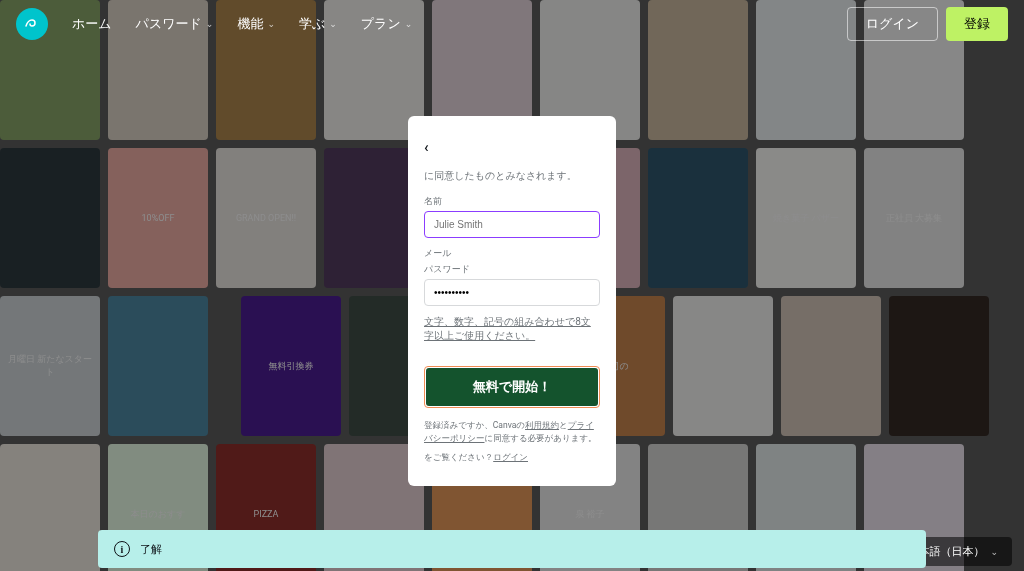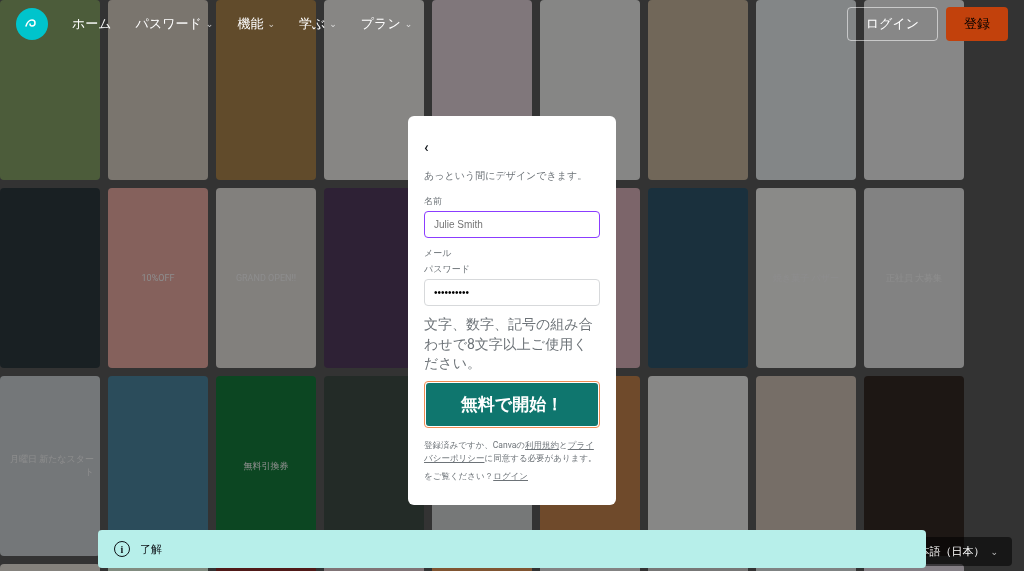--- a/index.html
+++ b/index.html
@@ -20,27 +20,27 @@
       inset: 0;
       display: flex;
       flex-wrap: wrap;
       padding: 0;
       gap: 8px;
       align-content: flex-start;
       filter: brightness(0.55);
     }
     .tile {
       width: 100px;
-      height: 180px;
+      height: 140px;
       border-radius: 4px;
       display: flex;
       flex-direction: column;
       justify-content: center;
       align-items: center;
-      text-align: right;
+      text-align: center;
       color: #fff;
       font-size: 9px;
       padding: 6px;
       overflow: hidden;
     }
     .header {
       position: absolute;
       top: 0;
       left: 0;
       right: 0;
@@ -85,21 +85,21 @@
       padding: 7px 18px;
       border: 1px solid rgba(255,255,255,0.55);
       background: transparent;
       color: #fff;
       border-radius: 4px;
       font-size: 13px;
       cursor: pointer;
     }
     .btn-register {
       padding: 7px 18px;
-      background: #c2410c;
+      background: #bef264;
       border: none;
       border-radius: 4px;
       font-size: 13px;
       cursor: pointer;
     }
     .modal {
       position: absolute;
       top: 116px;
       left: 50%;
       transform: translateX(-50%);
@@ -143,38 +143,39 @@
       font-size: 10px;
       border: 1px solid #d7d9db;
       border-radius: 4px;
       margin-bottom: 9px;
       background: #fff;
     }
     .field-input.focused {
       border-color: #8b3dff;
     }
     .help-text {
-      font-size: 14px;
-      color: #6d7378;
-      margin-bottom: 7px;
+      font-size: 10px;
+      color: #6d7378;
+      margin-bottom: 23px;
       line-height: 1.4;
+      text-decoration: underline;
     }
     .submit-wrap {
       border: 1px solid #f08c54;
       border-radius: 4px;
       padding: 1px;
       margin-bottom: 11px;
     }
     .submit-btn {
       width: 100%;
-      background: #0f766e;
+      background: #14532d;
       color: #fff;
       border: none;
       padding: 10px;
-      font-size: 17px;
+      font-size: 13px;
       font-weight: 600;
       border-radius: 3px;
       cursor: pointer;
     }
     .terms-text {
       font-size: 8.5px;
       color: #6d7378;
       line-height: 1.5;
       margin-bottom: 7px;
     }
@@ -318,21 +319,21 @@
 おめでとう</div>
     <div class="tile" style="background: rgb(226, 183, 192);"></div>
     <div class="tile" style="background: rgb(47, 88, 110);"></div>
     <div class="tile" style="background: rgb(251, 250, 248);">焼き菓子
 バザー</div>
     <div class="tile" style="background: rgb(237, 237, 237);">正社員
 大募集</div>
     <div class="tile" style="background: rgb(210, 216, 220);">月曜日
 新たなスタート</div>
     <div class="tile" style="background: rgb(78, 138, 166);"></div>
-    <div class="tile" style="background: #15803d;">無料引換券</div>
+    <div class="tile" style="background: #4c1d95; margin-left: 25px;">無料引換券</div>
     <div class="tile" style="background: rgb(63, 78, 71);"></div>
     <div class="tile" style="background: rgb(215, 218, 219);"></div>
     <div class="tile" style="background: rgb(201, 134, 79);">博司の</div>
     <div class="tile" style="background: rgb(246, 245, 243);"></div>
     <div class="tile" style="background: rgb(214, 200, 188);"></div>
     <div class="tile" style="background: rgb(52, 42, 37);"></div>
     <div class="tile" style="background: rgb(241, 236, 228);"></div>
     <div class="tile" style="background: rgb(234, 255, 232);">本日のおすす</div>
     <div class="tile" style="background: rgb(145, 47, 43);">PIZZA</div>
     <div class="tile" style="background: rgb(232, 211, 214);"></div>
@@ -373,21 +374,21 @@
   <div class="header-right">
     <button class="btn-login">ログイン</button>
     <button class="btn-register">登録</button>
   </div>
 </div>
 
 <div class="modal">
   <div class="modal-title-row">
     <span class="back-arrow">‹</span>
   </div>
-  <div class="modal-subtitle">あっという間にデザインできます。</div>
+  <div class="modal-subtitle">に同意したものとみなされます。</div>
 
   <label class="field-label">名前</label>
   <input class="field-input focused" placeholder="Julie Smith" style="">
 
   <label class="field-label">メール</label>
 
   <label class="field-label">パスワード</label>
   <input class="field-input" type="text" value="••••••••••" style="">
 
   <div class="help-text">文字、数字、記号の組み合わせで8文字以上ご使用ください。</div>

